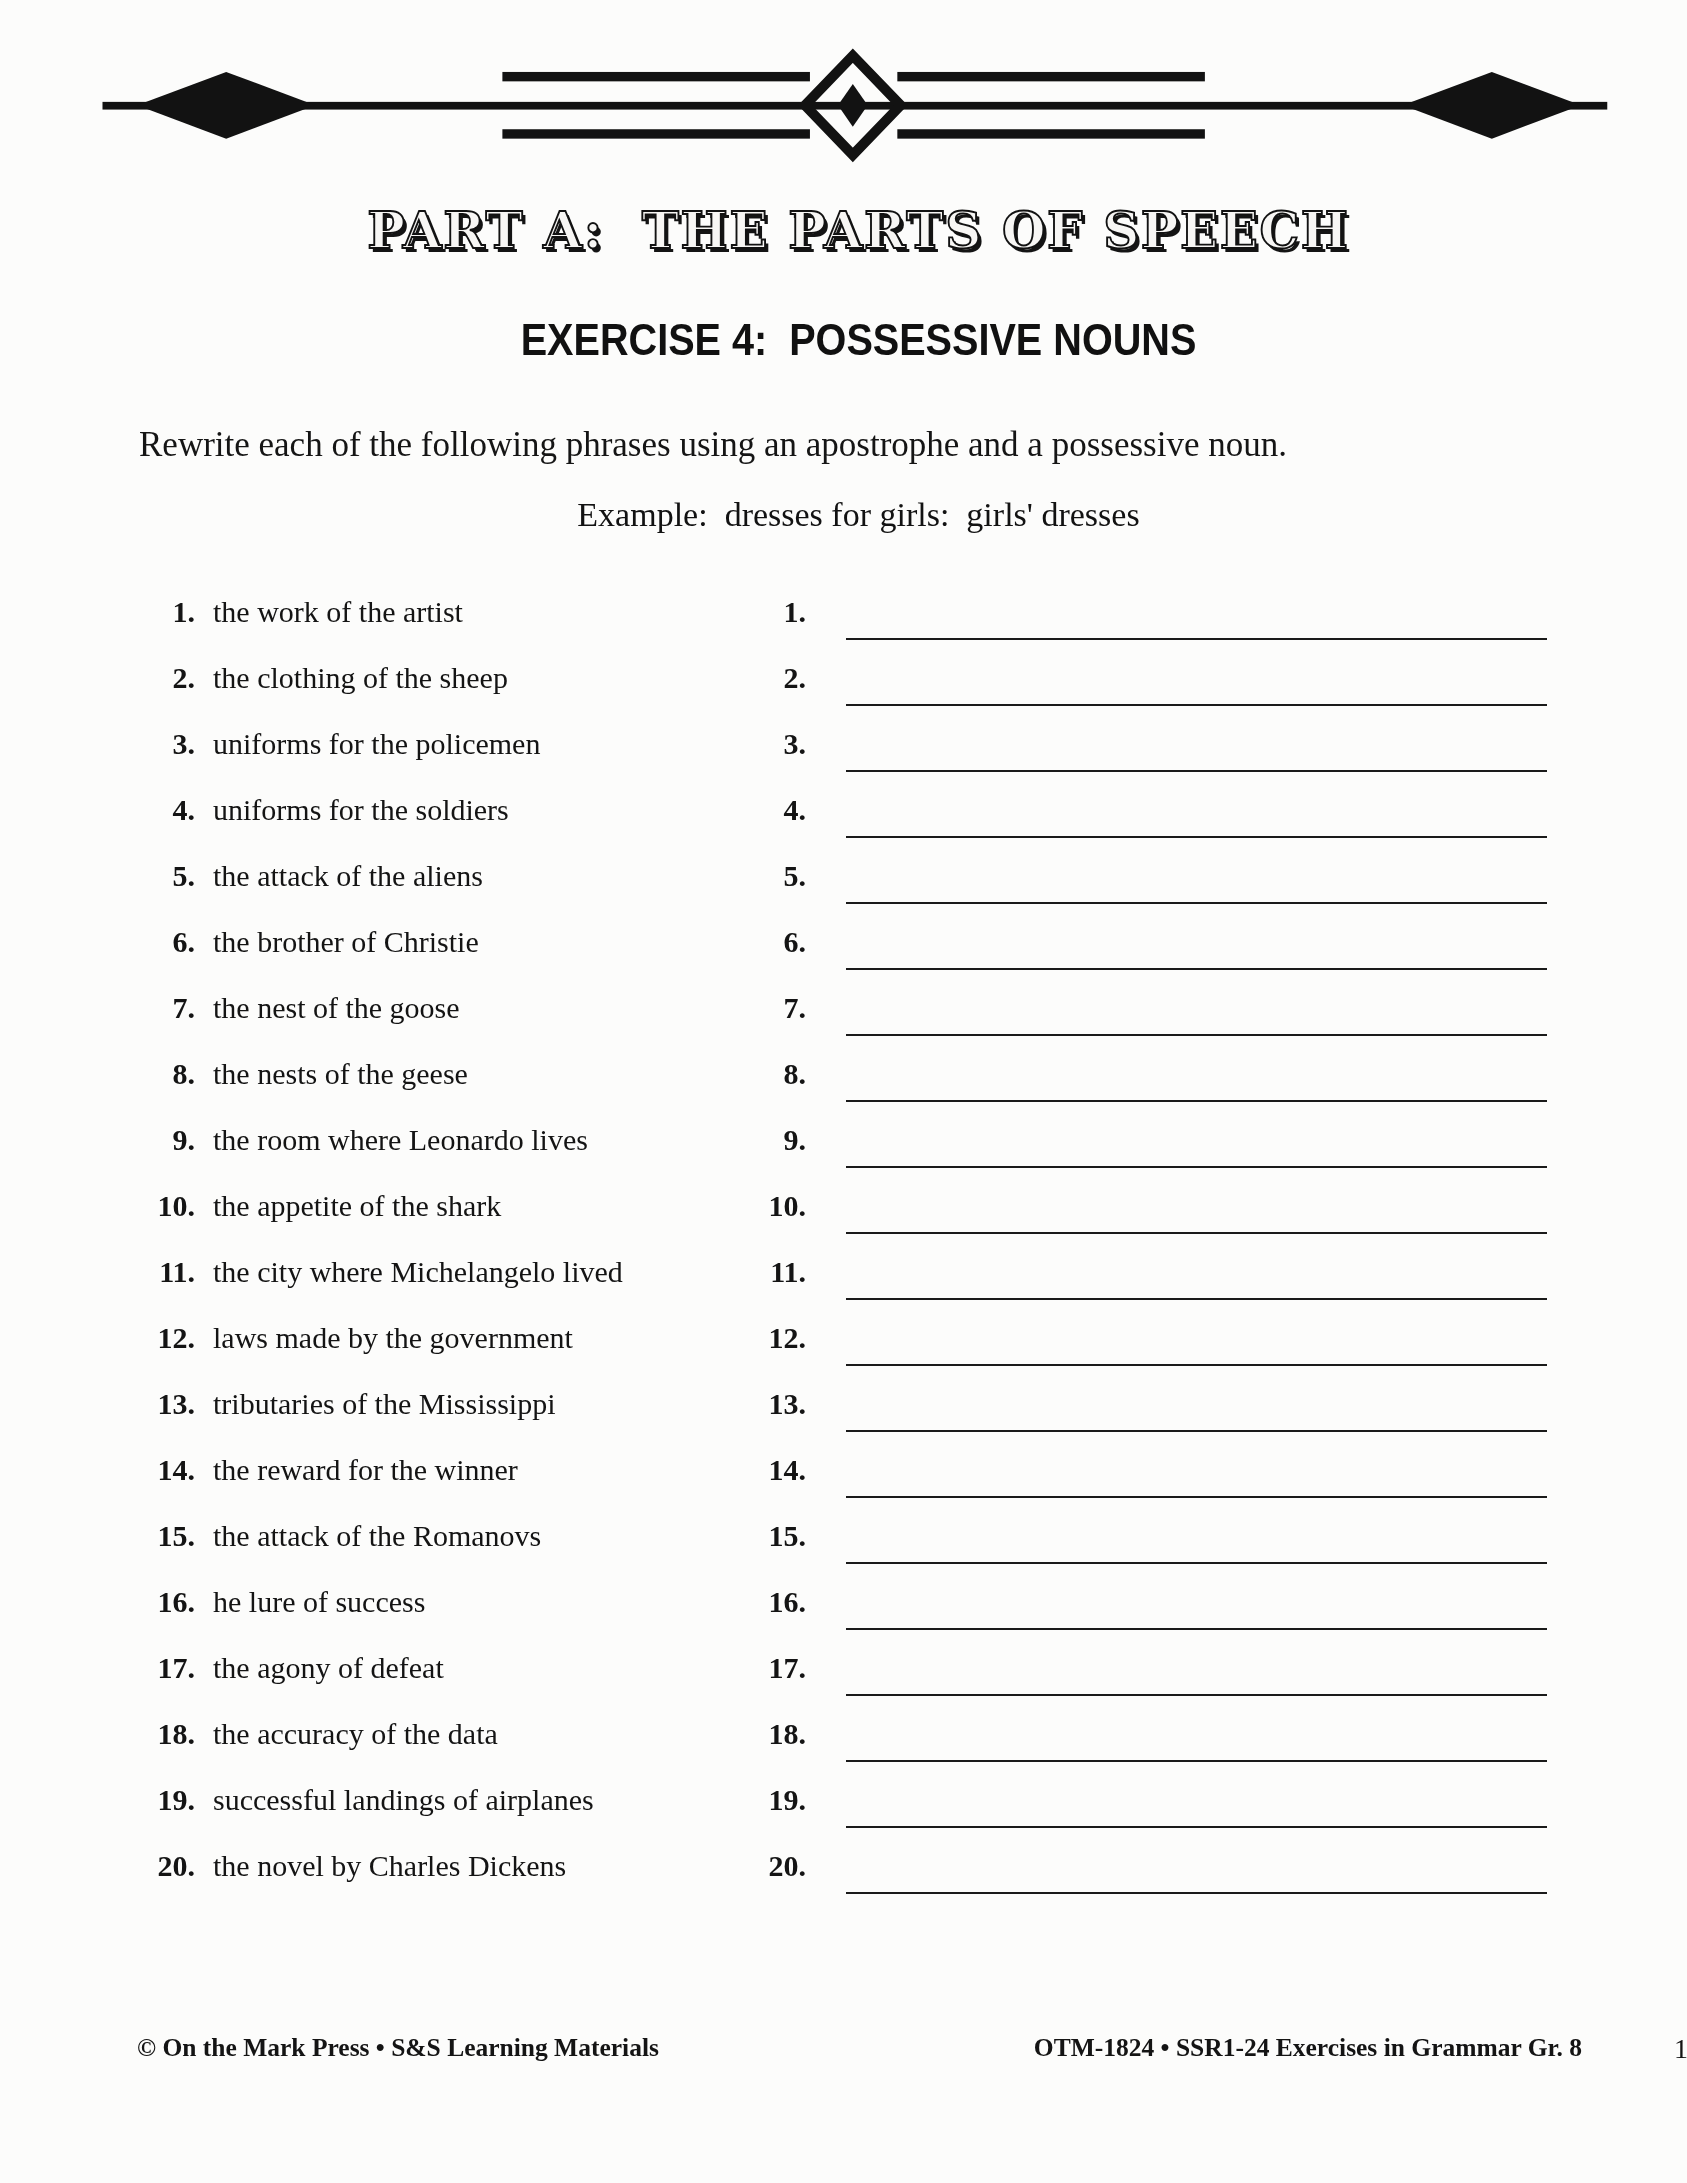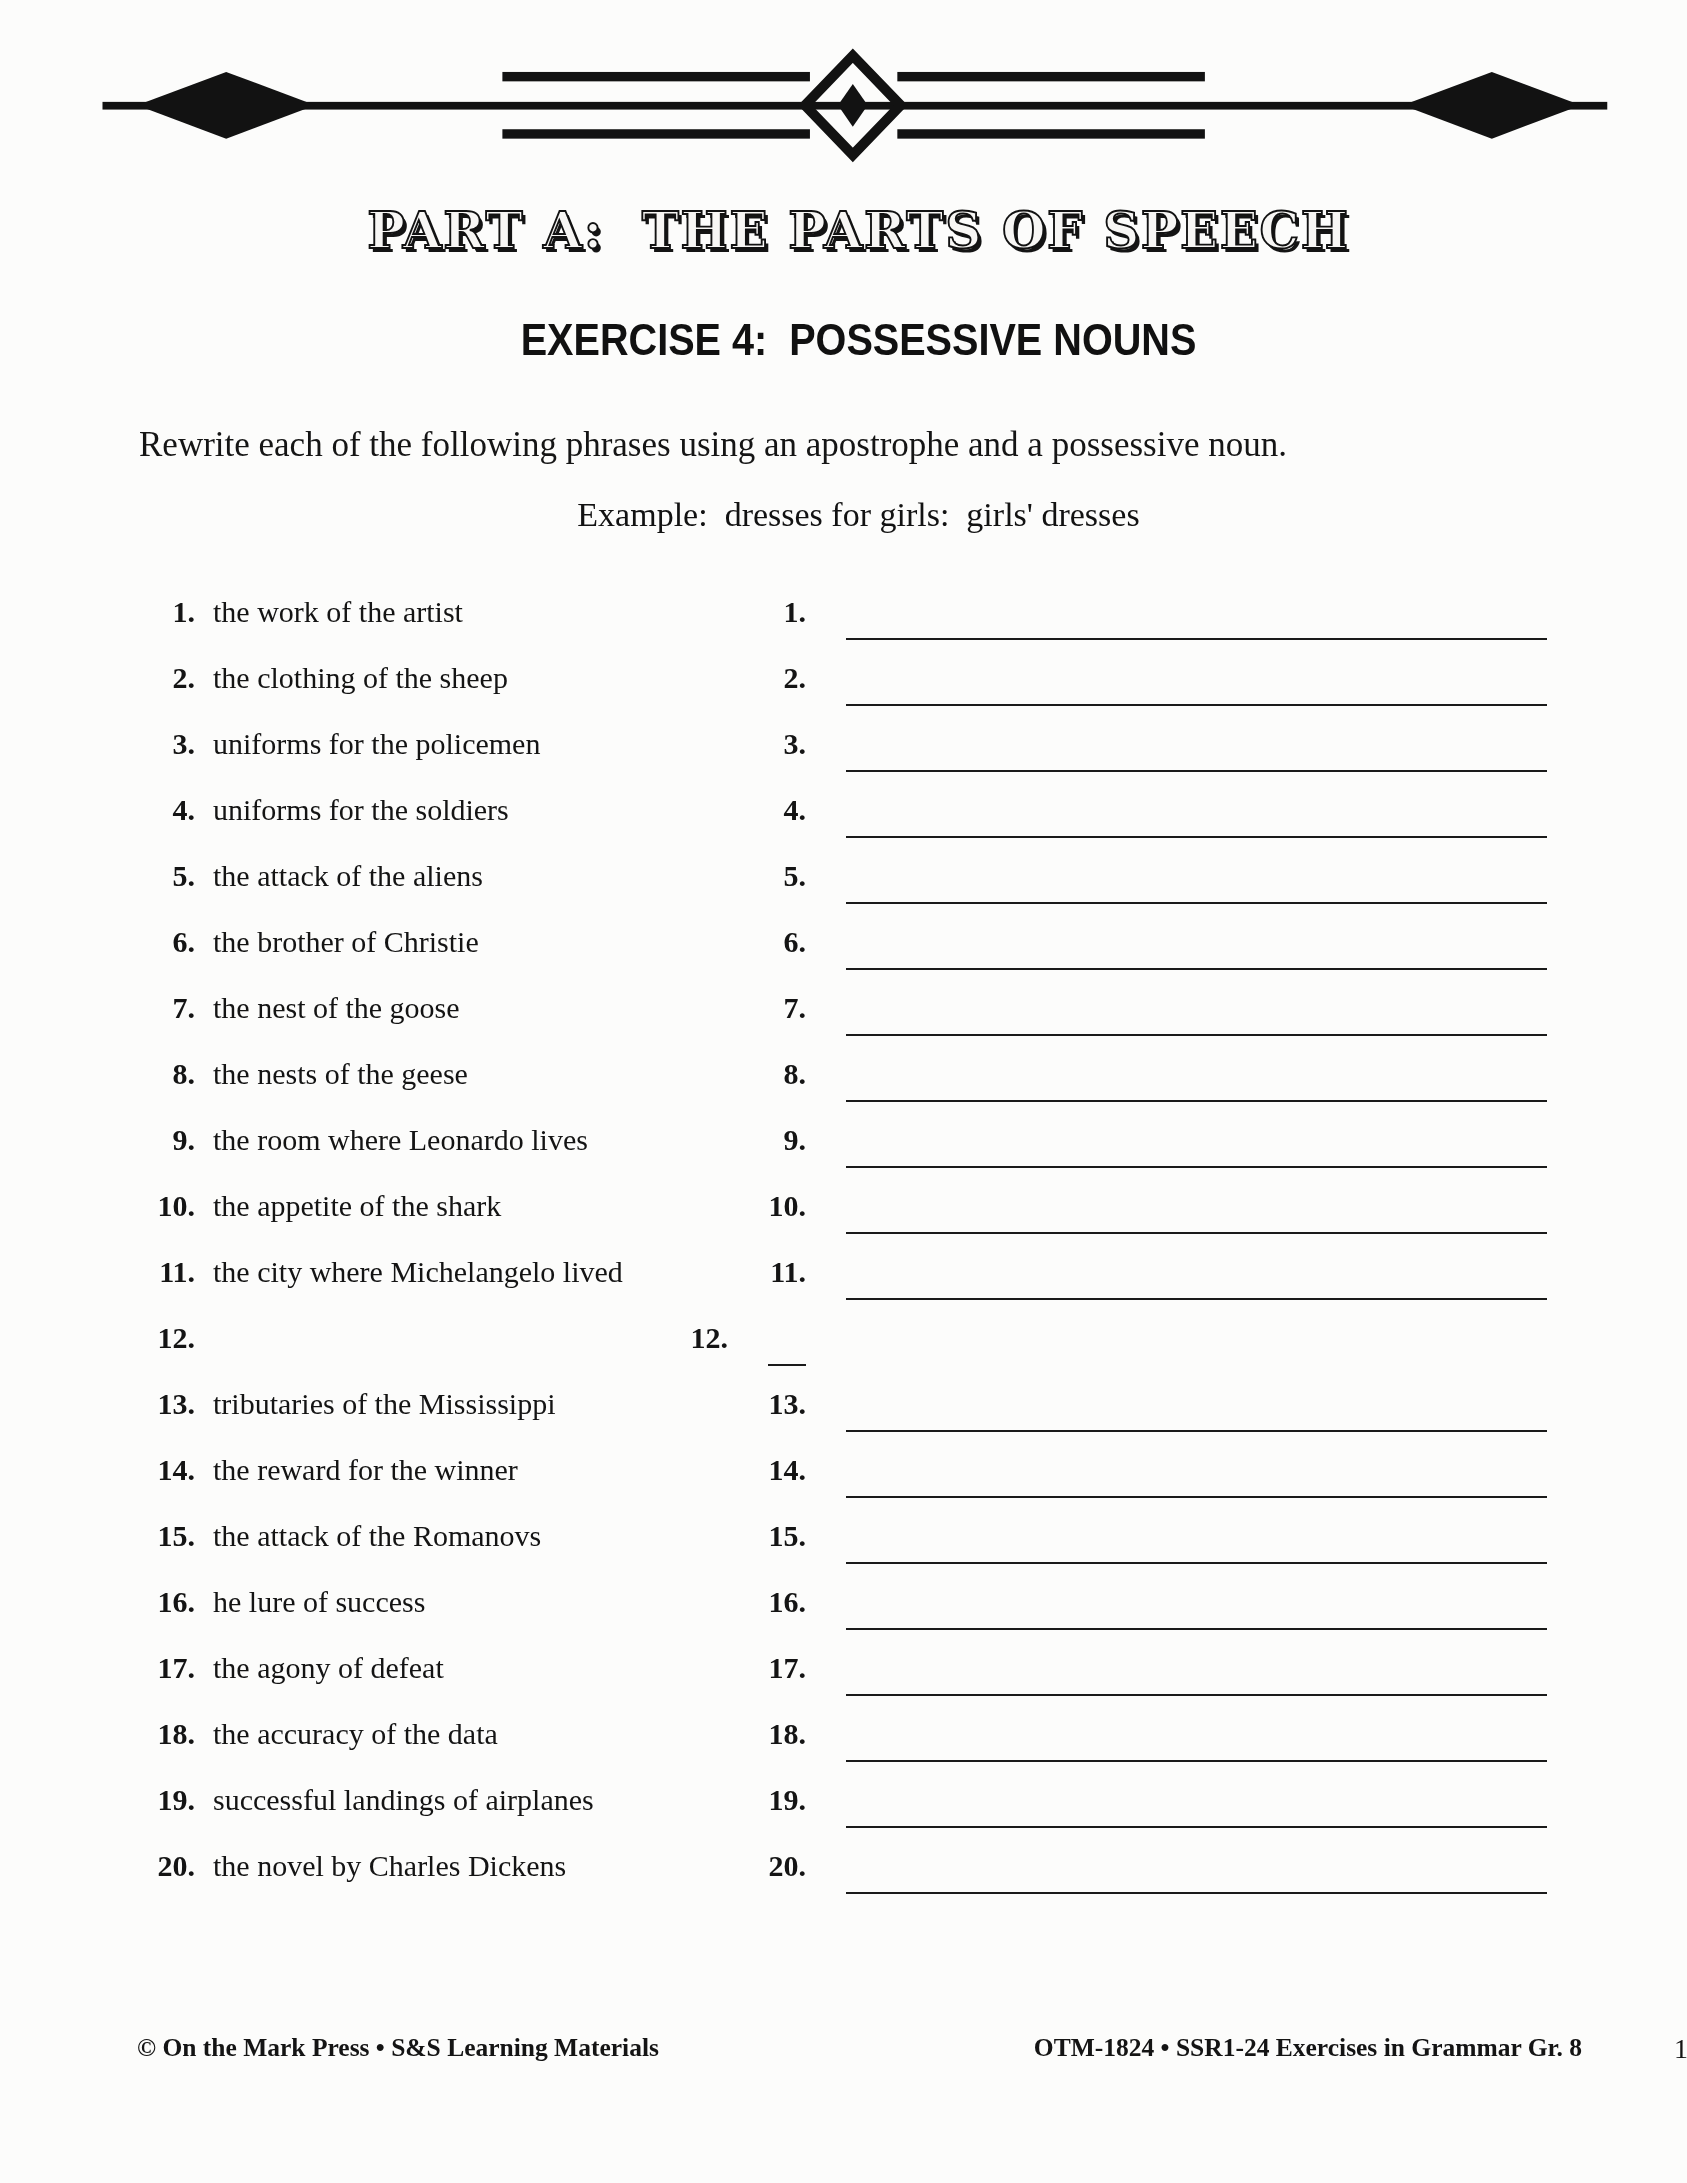--- a/index.html
+++ b/index.html
@@ -170,20 +170,21 @@
       <span class="aline"></span>
     </div>
     <div class="row">
       <span class="qnum">11.</span>
       <span class="qphrase">the city where Michelangelo lived</span>
       <span class="anum">11.</span>
       <span class="aline"></span>
     </div>
     <div class="row">
       <span class="qnum">12.</span>
+      <span class="qphrase">laws made by the government</span>
       <span class="anum">12.</span>
       <span class="aline"></span>
     </div>
     <div class="row">
       <span class="qnum">13.</span>
       <span class="qphrase">tributaries of the Mississippi</span>
       <span class="anum">13.</span>
       <span class="aline"></span>
     </div>
     <div class="row">

